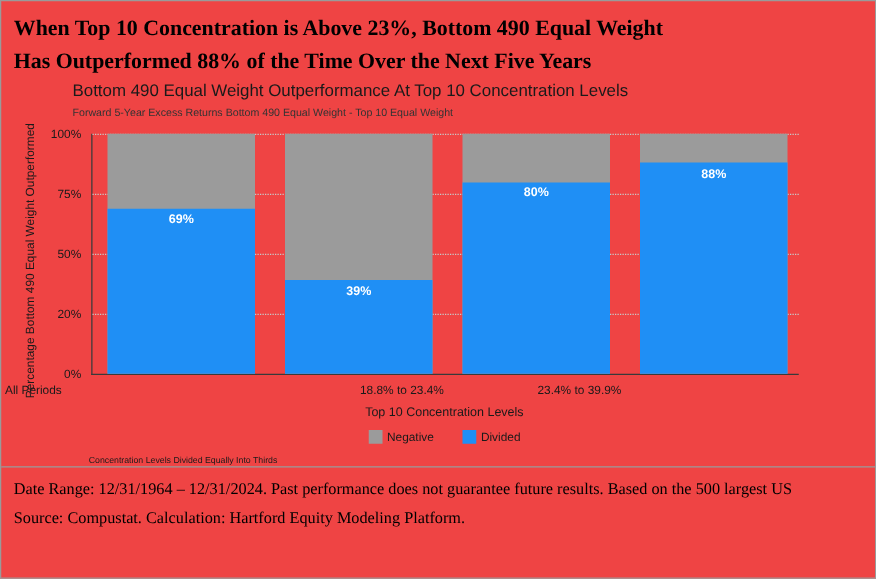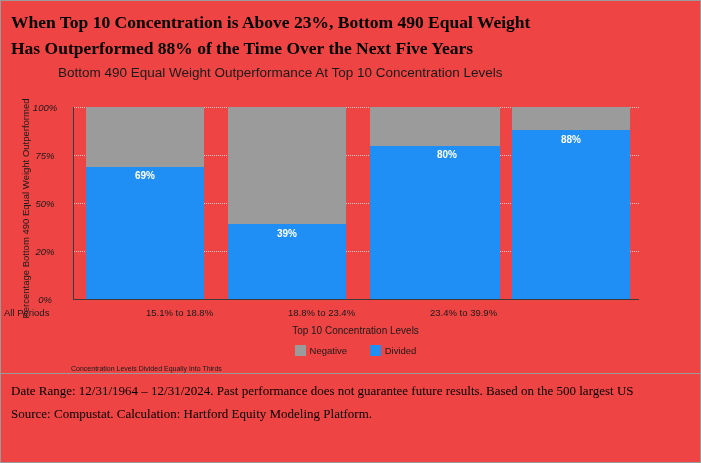--- a/index.html
+++ b/index.html
@@ -110,24 +110,23 @@
     text-align: center;
     color: #ffffff;
     font-size: 10px;
     font-weight: bold;
     font-family: "Liberation Sans", sans-serif;
   }
   .ytick {
     position: absolute;
     right: 0;
     width: 40px;
-    text-align: center;
-    font-size: 9.5px;
-    color: #1a1a1a;
-    font-style: italic;
+    text-align: right;
+    font-size: 9.5px;
+    color: #1a1a1a;
   }
   .xtick {
     position: absolute;
     width: 160px;
     text-align: left;
     font-size: 9.5px;
     color: #1a1a1a;
   }
   .x-axis-title {
     position: absolute;
@@ -193,20 +192,21 @@
 <div id="page">
 
   <div class="headline">
     <div>When Top 10 Concentration is Above 23%, Bottom 490 Equal Weight</div>
     <div>Has Outperformed 88% of the Time Over the Next Five Years</div>
   </div>
 
   <div class="chart-panel">
 
     <div class="chart-title">Bottom 490 Equal Weight Outperformance At Top 10 Concentration Levels</div>
+    <div class="chart-subtitle">Forward 5-Year Excess Returns Bottom 490 Equal Weight - Top 10 Equal Weight</div>
 
     <div class="y-axis-title">Percentage Bottom 490 Equal Weight Outperformed</div>
 
     <div class="ytick" style="left: 14px; top: 39px;">100%</div>
     <div class="ytick" style="left: 14px; top: 87px;">75%</div>
     <div class="ytick" style="left: 14px; top: 135px;">50%</div>
     <div class="ytick" style="left: 14px; top: 183px;">20%</div>
     <div class="ytick" style="left: 14px; top: 231px;">0%</div>
 
     <div class="plot">
@@ -221,36 +221,35 @@
         <div class="bar-pos" style="height: 132.5px;"></div>
         <div class="bar-label" style="bottom: 118px;">69%</div>
       </div>
 
       <div class="bar-group" style="left: 154px;">
         <div class="bar-neg" style="height: 192px;"></div>
         <div class="bar-pos" style="height: 75px;"></div>
         <div class="bar-label" style="bottom: 60px;">39%</div>
       </div>
 
-      <div class="bar-group" style="left: 296px; padding-left: 12px;">
+      <div class="bar-group" style="left: 296px;">
         <div class="bar-neg" style="height: 192px;"></div>
         <div class="bar-pos" style="height: 153.5px;"></div>
         <div class="bar-label" style="bottom: 139px;">80%</div>
       </div>
 
       <div class="bar-group" style="left: 438px;">
         <div class="bar-neg" style="height: 192px;"></div>
         <div class="bar-pos" style="height: 169px;"></div>
         <div class="bar-label" style="bottom: 154px;">88%</div>
       </div>
 
     </div>
 
     <div class="xtick" style="left: -7px; top: 244px;">All Periods</div>
-    <div class="xtick" style="left: 135px; top: 244px;">15.1% to 18.8%</div>
     <div class="xtick" style="left: 277px; top: 244px;">18.8% to 23.4%</div>
     <div class="xtick" style="left: 419px; top: 244px;">23.4% to 39.9%</div>
 
     <div class="x-axis-title">Top 10 Concentration Levels</div>
 
     <div class="legend">
       <span class="legend-item">
         <span class="swatch sw-neg"></span><span>Negative</span>
       </span>
       <span class="legend-item">

